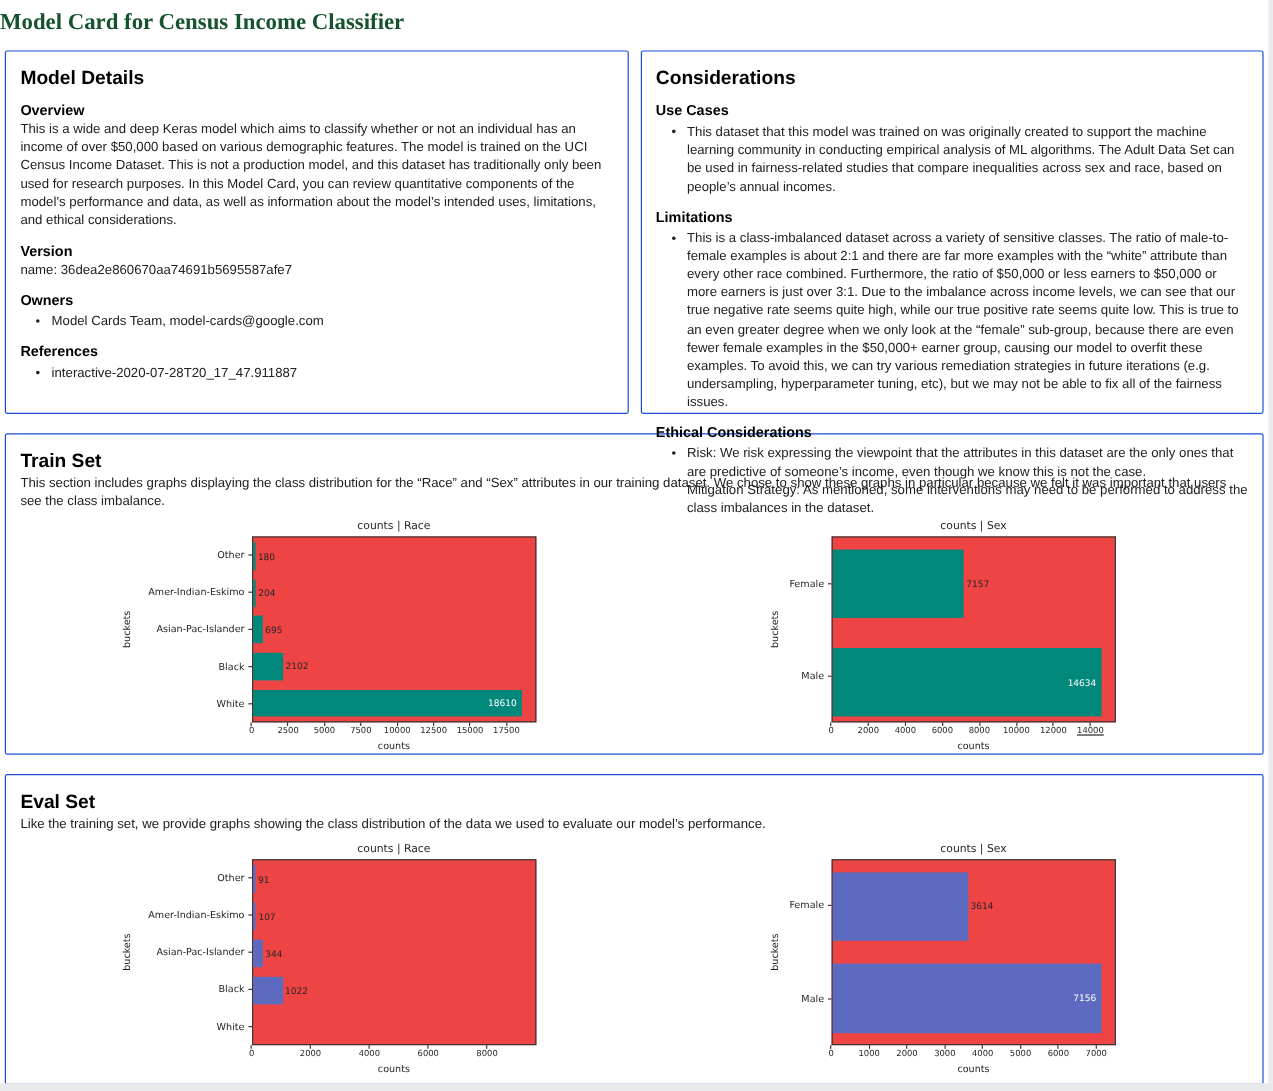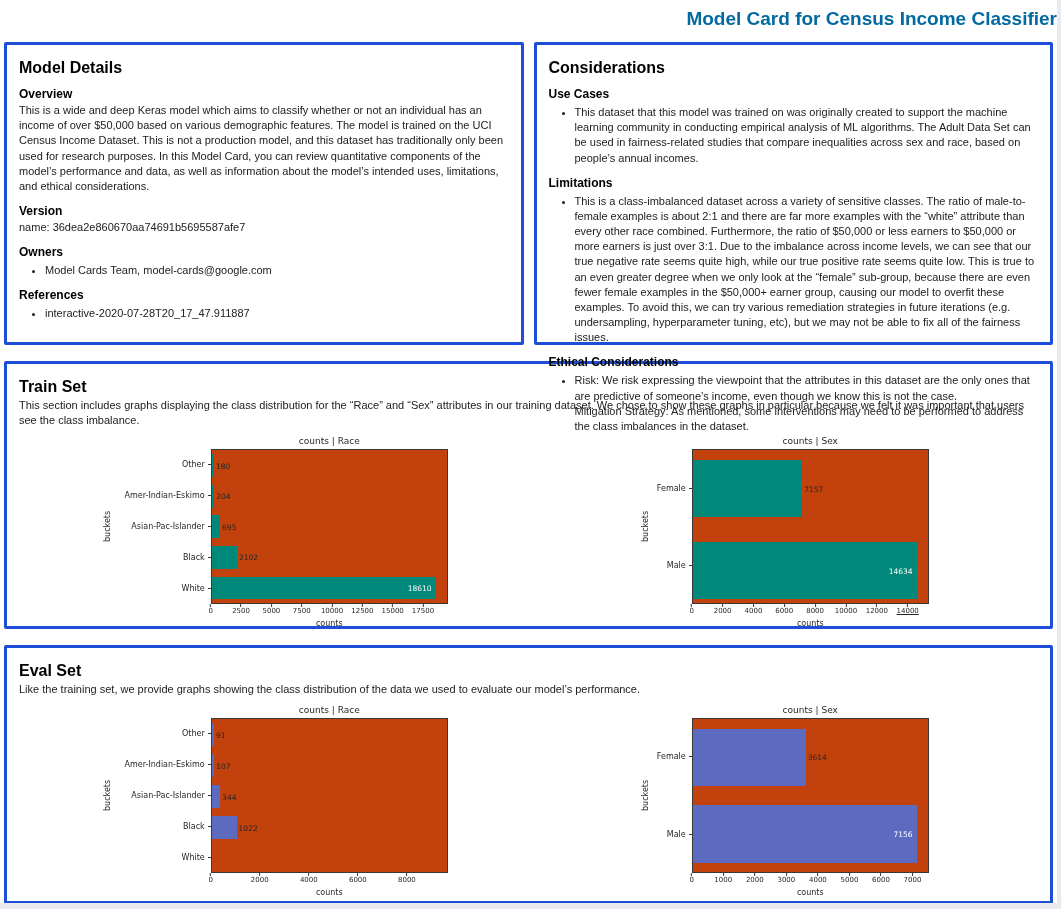--- a/index.html
+++ b/index.html
@@ -1,20 +1,20 @@
 <!DOCTYPE html>
 <html><head>
 <meta charset="utf-8">
 <style>
   * { box-sizing: border-box; }
   body { margin:0; background:#e9eaed; font-family:"Liberation Sans", sans-serif; }
   .page { width:1057px; height:903px; background:#ffffff; overflow:hidden; }
-  h1.page-title { font-size:19px; font-weight:700; text-align:right; margin:0; padding:8px 0 12px; color:#0369a1; }
+  h1.page-title { font-size:19px; font-weight:700; text-align:left; margin:0; padding:8px 0 12px; color:#14532d;font-family:Liberation Serif, serif; }
   .cards-row { display:flex; gap:10px; margin:0 4px; }
-  .card { background:#fff; border:3px solid #1d4ed8; border-radius:2px; padding:4px 12px 12px; }
+  .card { background:#fff; border:1px solid #1d4ed8; border-radius:2px; padding:4px 12px 12px; }
   .card.top { flex:1; height:303px; }
   .section-card { margin:16px 4px 0; padding:4px 12px 10px; }
   .section-card.train { height:268px; }
   .section-card.eval { height:259px; }
   h2 { font-size:16px; font-weight:700; margin:10px 0 2px; color:#000; }
   h3 { font-size:12px; font-weight:700; margin:10px 0 2px; color:#000000; }
   p  { font-size:11px; margin:2px 0; color:#202124; line-height:1.38; }
   ul { margin:4px 0 2px; padding-left:26px; }
   li { font-size:11px; color:#202124; line-height:1.38; margin-bottom:2px; }
   li.multiline { white-space:pre-line; }
@@ -24,21 +24,21 @@
   .chart-slot { flex:1; display:flex; justify-content:center; }
   .mc-chart { font-family:"DejaVu Sans", sans-serif; color:#262626; }
   .mc-title { font-size:9px; text-align:center; height:15px; line-height:15px; }
   .mc-grid { display:grid; }
   .mc-ylab { grid-column:1; grid-row:1; display:flex; align-items:center; justify-content:center;
              writing-mode:vertical-rl; transform:rotate(180deg); font-size:8px; }
   .mc-cats { grid-column:2; grid-row:1; display:flex; flex-direction:column; }
   .mc-cat  { display:flex; align-items:center; justify-content:flex-end; font-size:8px; }
   .mc-cat .tickdash { width:3px; height:1px; background:#383838; margin-left:3px; }
   .mc-plot { grid-column:3; grid-row:1; border:1px solid #383838; position:relative;
-             display:flex; flex-direction:column; background:#c2410c; }
+             display:flex; flex-direction:column; background:#ef4444; }
   .mc-row  { display:flex; align-items:center; }
   .mc-bar  { position:relative; height:75%; }
   .mc-val  { position:absolute; top:50%; transform:translateY(-50%); font-size:7.5px; white-space:nowrap; }
   .mc-val.inside  { right:4px; color:#fff; }
   .mc-val.outside { left:calc(100% + 2px); color:#262626; }
   .mc-xticks { grid-column:3; grid-row:2; position:relative; height:13px; }
   .mc-xtick  { position:absolute; top:0; transform:translateX(-50%); text-align:center; }
   .mc-xtick .dash { width:1px; height:3px; background:#383838; margin:0 auto; }
   .mc-xtick .num  { font-size:7px; line-height:9px; }
   .mc-xlab { grid-column:3; grid-row:3; text-align:center; font-size:8px; height:13px; line-height:13px; }

